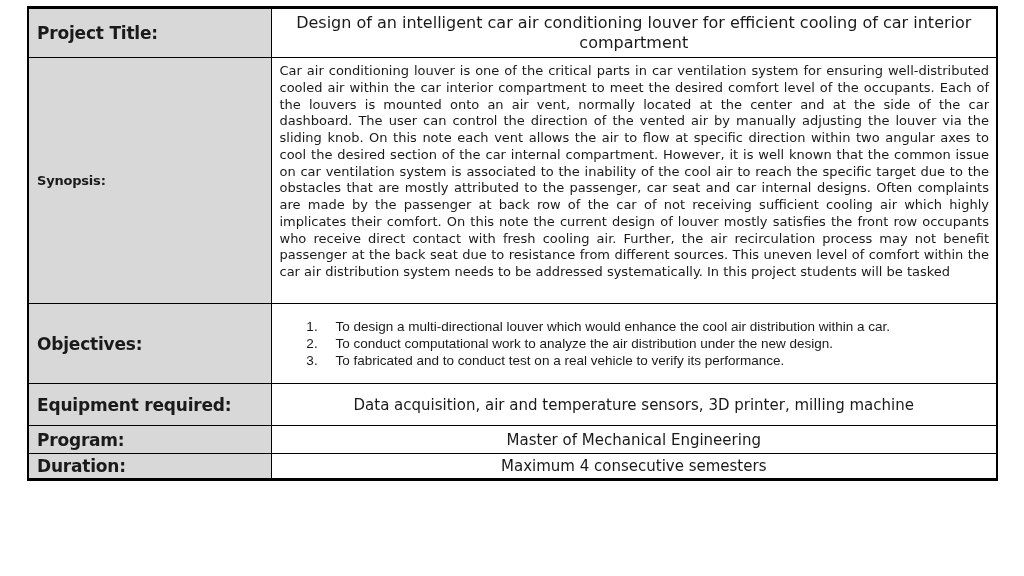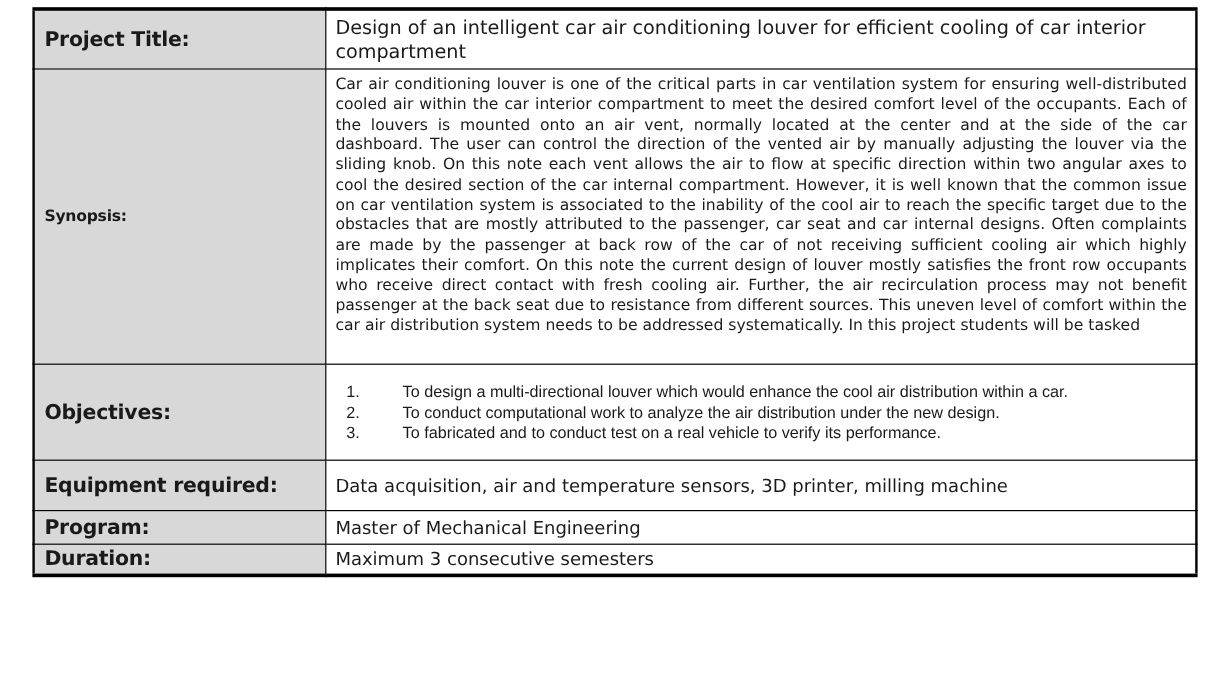--- a/index.html
+++ b/index.html
@@ -44,20 +44,21 @@
     letter-spacing: -0.2px;
   }
   td.label-cell.small { font-size: 13px; }
   td.label-cell.mid   { font-size: 15px; letter-spacing: -0.6px; }
 
   td.value-cell {
     background: #ffffff;
     font-size: 15px;
     padding: 0 8px 0 8px;
     vertical-align: middle;
+    text-align: center;
   }
   tr.r-title    { height: 48px; }
   tr.r-synopsis { height: 246px; }
   tr.r-objectives { height: 80px; }
   tr.r-equipment, tr.r-software { height: 42px; }
   tr.r-supervisor { height: 30px; }
   tr.r-program    { height: 28px; }
   tr.r-duration   { height: 26px; }
 
   td.title-value {
@@ -132,17 +133,17 @@
 
 
 
     <tr class="r-program">
       <td class="label-cell">Program:</td>
       <td class="value-cell">Master of Mechanical Engineering</td>
     </tr>
 
     <tr class="r-duration">
       <td class="label-cell">Duration:</td>
-      <td class="value-cell">Maximum 3 consecutive semesters</td>
+      <td class="value-cell">Maximum 4 consecutive semesters</td>
     </tr>
   </tbody>
     </table>
 </div>
 
 </body></html>

